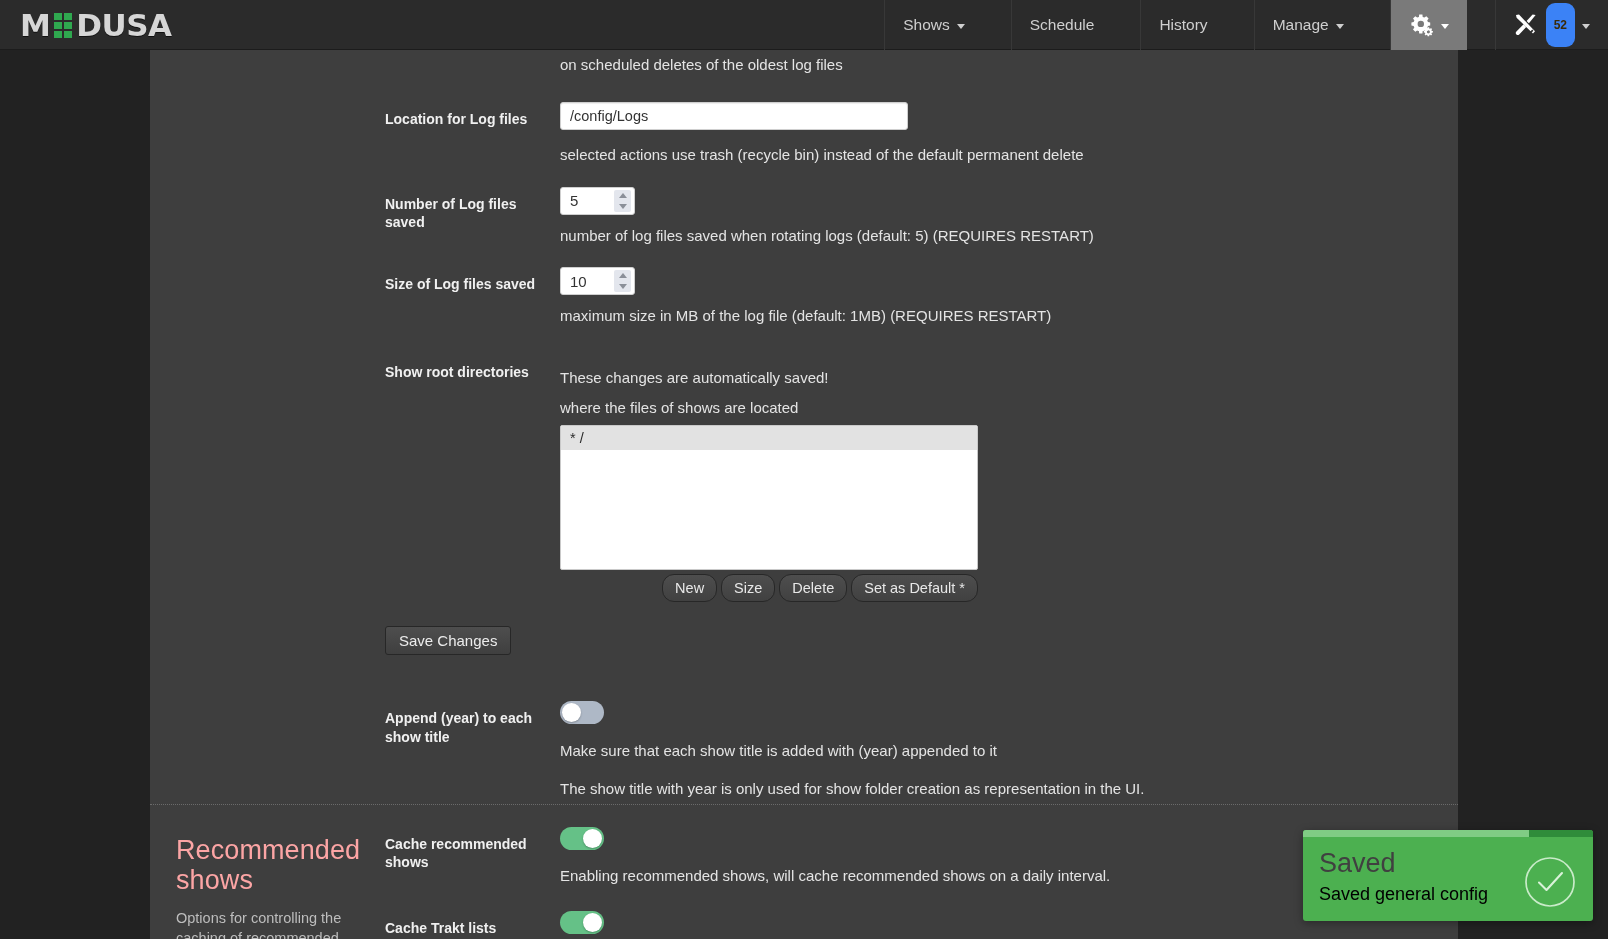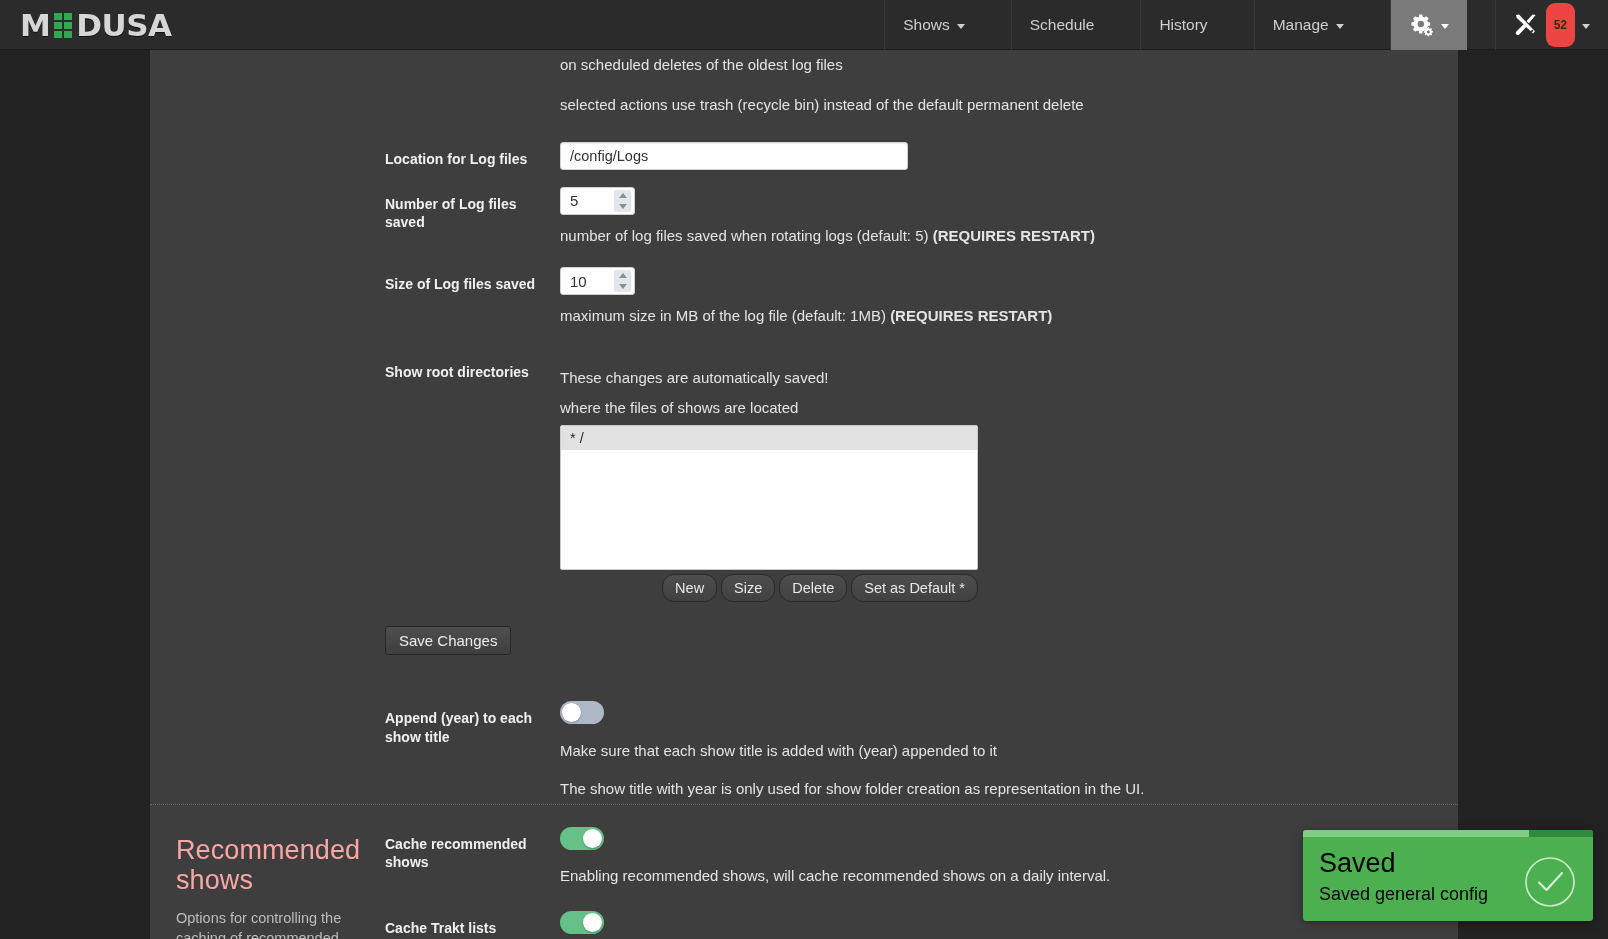--- a/index.html
+++ b/index.html
@@ -60,21 +60,21 @@
     display: inline-block;
     width: 0; height: 0;
     border-left: 4px solid transparent;
     border-right: 4px solid transparent;
     border-top: 5px solid currentColor;
     margin-left: 7px;
     position: relative; top: 1px;
   }
   .badge-count {
     display: inline-block;
-    background: #ef4444;
+    background: #3b82f6;
     color: #3a2a08;
     font-size: 12px;
     font-weight: 700;
     border-radius: 9px;
     padding: 15px 8px;
     margin-left: 8px;
     line-height: 14px;
   }
   .icon-svg { display: block; }
 
@@ -143,21 +143,21 @@
     padding-top: 8px;
     padding-right: 12px;
   }
   .field-ctrl { flex: 1 1 auto; min-width: 0; }
   .help-text {
     font-size: 15px;
     color: #e4e4e4;
     line-height: 1.45;
     padding: 4px 0;
   }
-  .help-text b { font-weight: 700; text-align: right; }
+  .help-text b { font-weight: 400; text-align: right; }
 
   input.text-input {
     width: 348px;
     height: 28px;
     background: #fff;
     border: 1px solid #cfcfcf;
     border-radius: 3px;
     padding: 3px 9px;
     font-size: 14.5px;
     color: #333;
@@ -282,21 +282,21 @@
     background: #80cc84;
   }
   .toast-body {
     padding: 12px 16px 16px 16px;
     position: relative;
     min-height: 78px;
   }
   .toast-title {
     font-size: 27px;
     font-weight: 400;
-    color: #000000;
+    color: #404040;
     line-height: 1.1;
   }
   .toast-msg {
     font-size: 18px;
     color: #000000;
     margin-top: 5px;
   }
   .toast-icon {
     position: absolute;
     right: 17px;
@@ -375,31 +375,31 @@
         <div class="sec-desc"></div>
         <div class="sec-fields">
 
           <div class="field" style="margin-top:0;">
             <div class="field-label"></div>
             <div class="field-ctrl">
               <div class="help-text">on scheduled deletes of the oldest log files</div>
             </div>
           </div>
 
+          <div class="field" style="margin-top:22px;">
+            <div class="field-label">Location for Log files</div>
+            <div class="field-ctrl">
+              <input class="text-input" type="text" value="/config/Logs" style="">
+            </div>
+          </div>
+
           <div class="field" style="margin-top:10px;">
             <div class="field-label"></div>
             <div class="field-ctrl">
               <div class="help-text">selected actions use trash (recycle bin) instead of the default permanent delete</div>
-            </div>
-          </div>
-
-          <div class="field" style="margin-top:22px;">
-            <div class="field-label">Location for Log files</div>
-            <div class="field-ctrl">
-              <input class="text-input" type="text" value="/config/Logs" style="">
             </div>
           </div>
 
           <div class="field" style="margin-top:17px;">
             <div class="field-label">Number of Log files saved</div>
             <div class="field-ctrl">
               <div class="num-wrap">
                 <input class="num-input" type="text" value="5" style="">
                 <span class="spinner">
                   <i class="ar up"></i>

